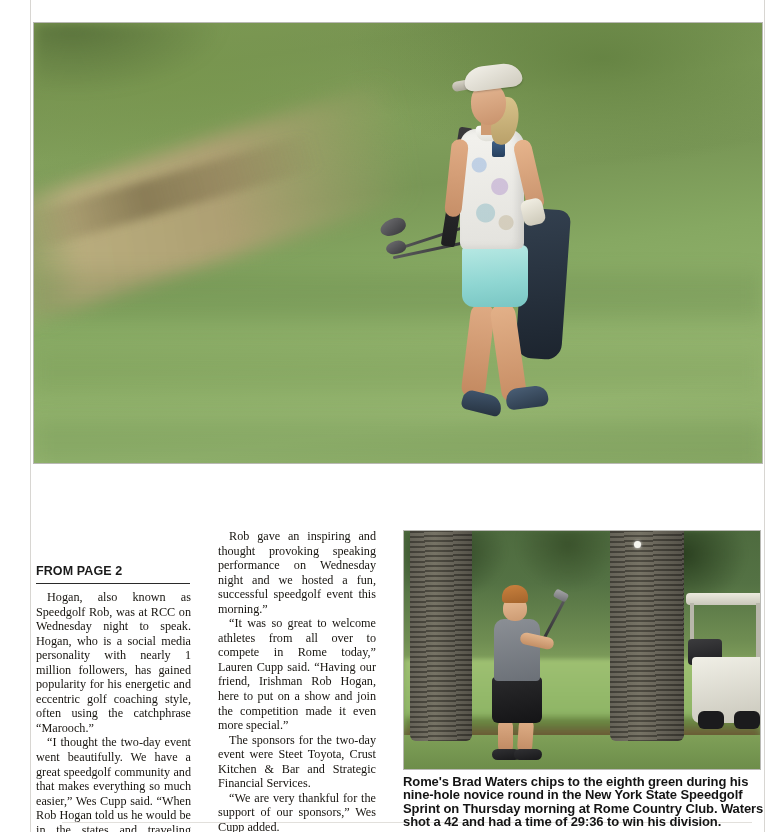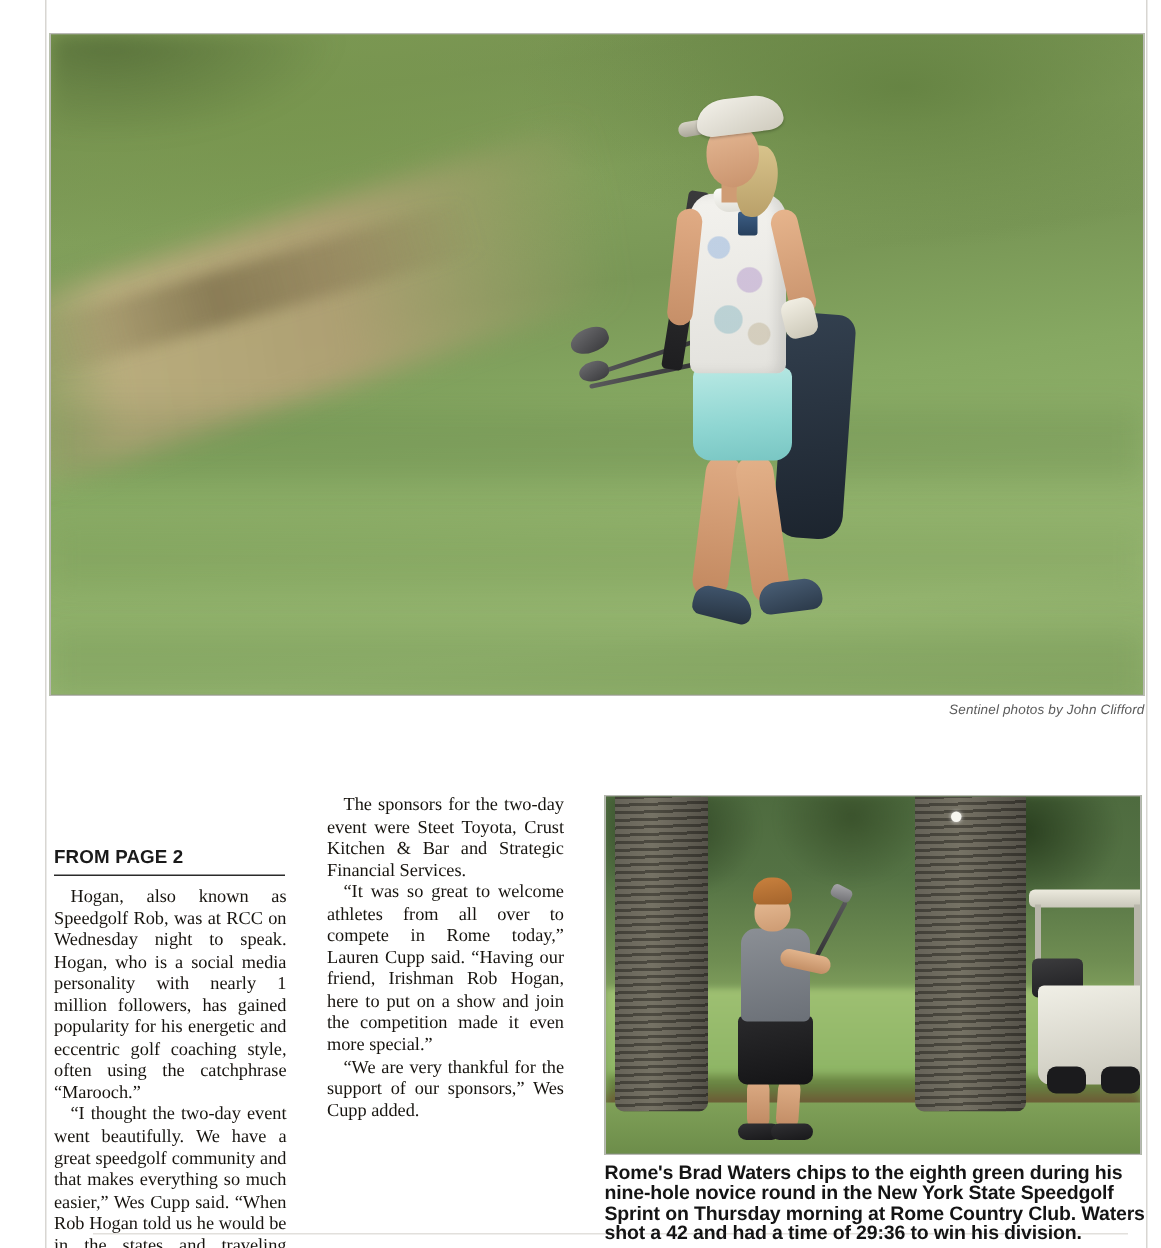--- a/index.html
+++ b/index.html
@@ -443,34 +443,34 @@
       <div class="g-collar"></div>
       <div class="g-logo"></div>
       <div class="g-neck"></div>
       <div class="g-hair"></div>
       <div class="g-face"></div>
       <div class="g-brim"></div>
       <div class="g-cap"></div>
     </div>
   </div>
 
-  <div class="credit">Sentinel photos by John Clifford</div>
 
 
   <div class="jumpline">FROM PAGE 2</div>
   <div class="hl-rule"></div>
 
   <div class="col col1">
     <p>Hogan, also known as Speedgolf Rob, was at RCC on Wednesday night to speak. Hogan, who is a social media personality with nearly 1 million followers, has gained popularity for his energetic and eccentric golf coaching style, often using the catchphrase “Marooch.”</p>
     <p>“I thought the two-day event went beautifully. We have a great speedgolf community and that makes everything so much easier,” Wes Cupp said. “When Rob Hogan told us he would be in the states and traveling through upstate New York no less, we knew we had to get an event together.</p>
   </div>
 
   <div class="col col2">
+    <p>Rob gave an inspiring and thought provoking speaking performance on Wednesday night and we hosted a fun, successful speedgolf event this morning.”</p>
+    <p>“It was so great to welcome athletes from all over to compete in Rome today,” Lauren Cupp said. “Having our friend, Irishman Rob Hogan, here to put on a show and join the competition made it even more special.”</p>
     <p>The sponsors for the two-day event were Steet Toyota, Crust Kitchen &amp; Bar and Strategic Financial Services.</p>
-    <p>“It was so great to welcome athletes from all over to compete in Rome today,” Lauren Cupp said. “Having our friend, Irishman Rob Hogan, here to put on a show and join the competition made it even more special.”</p>
     <p>“We are very thankful for the support of our sponsors,” Wes Cupp added.</p>
   </div>
 
   <div class="photo2">
     <div class="p2-sky"></div>
     <div class="p2-green"></div>
     <div class="p2-fringe"></div>
     <div class="p2-bank"></div>
     <div class="p2-front"></div>
     <div class="p2-canopy"></div>

